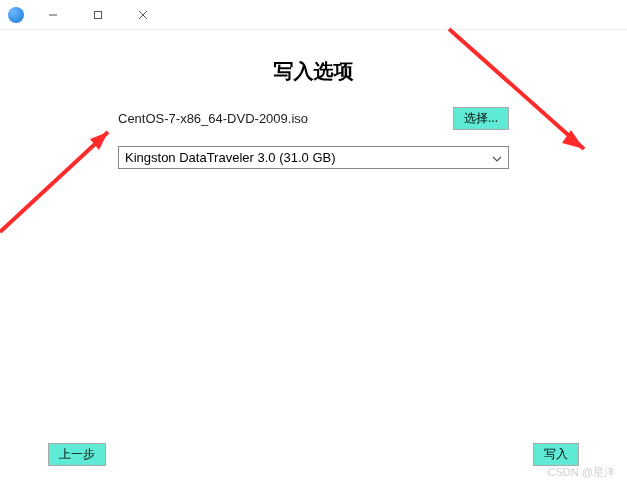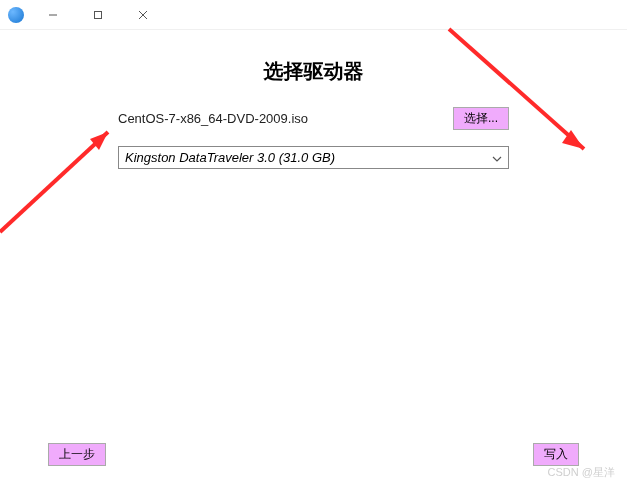--- a/index.html
+++ b/index.html
@@ -52,38 +52,38 @@
       color: #000;
       margin-bottom: 5px;
     }
     .file-row {
       display: flex;
       align-items: center;
       gap: 20px;
     }
     .file-name { font-size: 13px; color: #222; flex: 1; }
     .btn {
-      background: #f0abfc;
+      background: #5eead4;
       border: 1px solid #aaa;
       padding: 2px 10px;
       font-size: 12px;
       cursor: pointer;
       font-family: inherit;
     }
     .select-box {
       width: 100%;
       display: flex;
       align-items: center;
       border: 1px solid #888;
       padding: 3px 6px;
       font-size: 13px;
       background: #fff;
       cursor: pointer;
     }
-    .select-text { flex: 1; font-style: italic; }
+    .select-text { flex: 1; }
     .chevron { color: #555; }
     .bottom-bar {
       position: absolute;
       bottom: 34px;
       left: 48px;
       right: 48px;
       display: flex;
       justify-content: space-between;
       align-items: center;
     }
@@ -117,21 +117,21 @@
     <div class="win-btn">
       <svg width="10" height="10">
           <line x1="1" y1="1" x2="9" y2="9"></line>
           <line x1="9" y1="1" x2="1" y2="9"></line>
         </svg>
     </div>
   </div>
 </div>
 
 <div class="content">
-  <h1 class="page-title">选择驱动器</h1>
+  <h1 class="page-title">写入选项</h1>
 
   <div class="section">
     <div class="file-row">
       <div class="file-name">CentOS-7-x86_64-DVD-2009.iso</div>
       <button class="btn">选择...</button>
     </div>
   </div>
 
   <div class="section">
     <div class="select-box">

